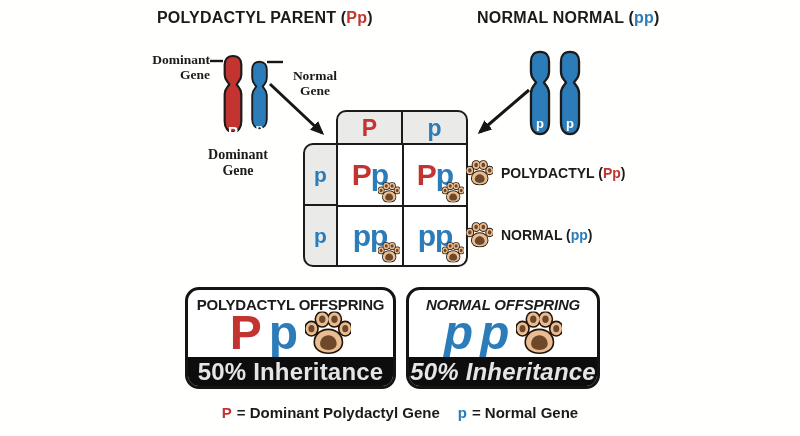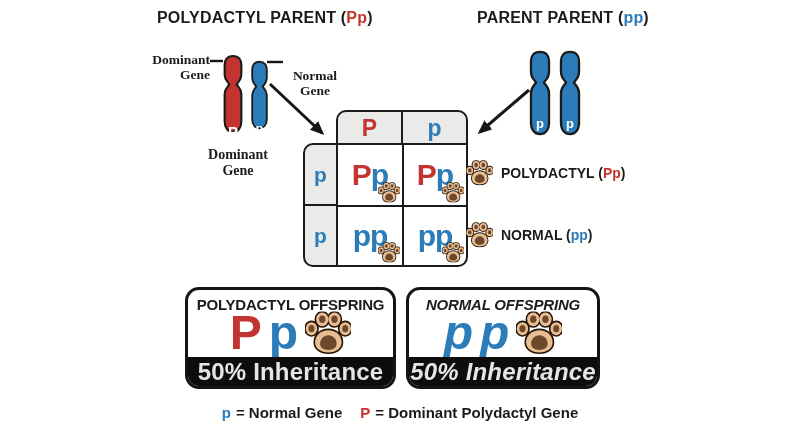--- a/index.html
+++ b/index.html
@@ -105,21 +105,21 @@
         <path d="M18 3 C9 3 5.5 9 5.5 16 L5.5 31 C5.5 39 10 41.5 12.5 45.5 C10 49.5 5.5 52 5.5 60 L5.5 101 C5.5 111 10.5 117 18 117 C25.5 117 30.5 111 30.5 101 L30.5 60 C30.5 52 26 49.5 23.5 45.5 C26 41.5 30.5 39 30.5 31 L30.5 16 C30.5 9 27 3 18 3 Z" fill="currentColor" stroke="#1b1b1b" stroke-width="3.2" stroke-linejoin="round"></path>
       </symbol>
     </defs>
     <line x1="270" y1="84" x2="322" y2="133" stroke="#161616" stroke-width="3" marker-end="url(#ah)"></line>
     <line x1="529" y1="90" x2="480" y2="132" stroke="#161616" stroke-width="3" marker-end="url(#ah)"></line>
     <line x1="210" y1="61" x2="223" y2="61" stroke="#161616" stroke-width="2.4"></line>
     <line x1="267" y1="62" x2="283" y2="62" stroke="#161616" stroke-width="2.4"></line>
   </svg>
 
   <div class="title t-left"><span>POLYDACTYL PARENT (</span><span class="c-red">Pp</span><span>)</span></div>
-  <div class="title t-right"><span>PARENT PARENT (</span><span class="c-blue">pp</span><span>)</span></div>
+  <div class="title t-right"><span>NORMAL NORMAL (</span><span class="c-blue">pp</span><span>)</span></div>
 
   <div class="chrom" style="left:221px;top:36px;width:24px;height:116px;color:#c33330;">
     <svg viewBox="0 0 36 120">
         <use href="#chrom"></use>
       </svg>
     <span class="allele allele-lg">P</span>
   </div>
   <div class="chrom" style="left:249px;top:44px;width:21px;height:102px;color:#2b7cb9;">
     <svg viewBox="0 0 36 120">
         <use href="#chrom"></use>
@@ -217,17 +217,17 @@
       <span class="c-blue">p</span>
       <span class="c-blue">p</span>
       <svg class="paw paw-lg" viewBox="0 0 64 60">
           <use href="#paw"></use>
         </svg>
     </div>
     <div class="obox-footer">50% Inheritance</div>
   </div>
 
   <div class="legend">
+    <div><span class="sym c-red">P</span><span>= Dominant Polydactyl Gene</span></div>
     <div><span class="sym c-blue">p</span><span>= Normal Gene</span></div>
-    <div><span class="sym c-red">P</span><span>= Dominant Polydactyl Gene</span></div>
   </div>
 
 </div>
 
 </body></html>

